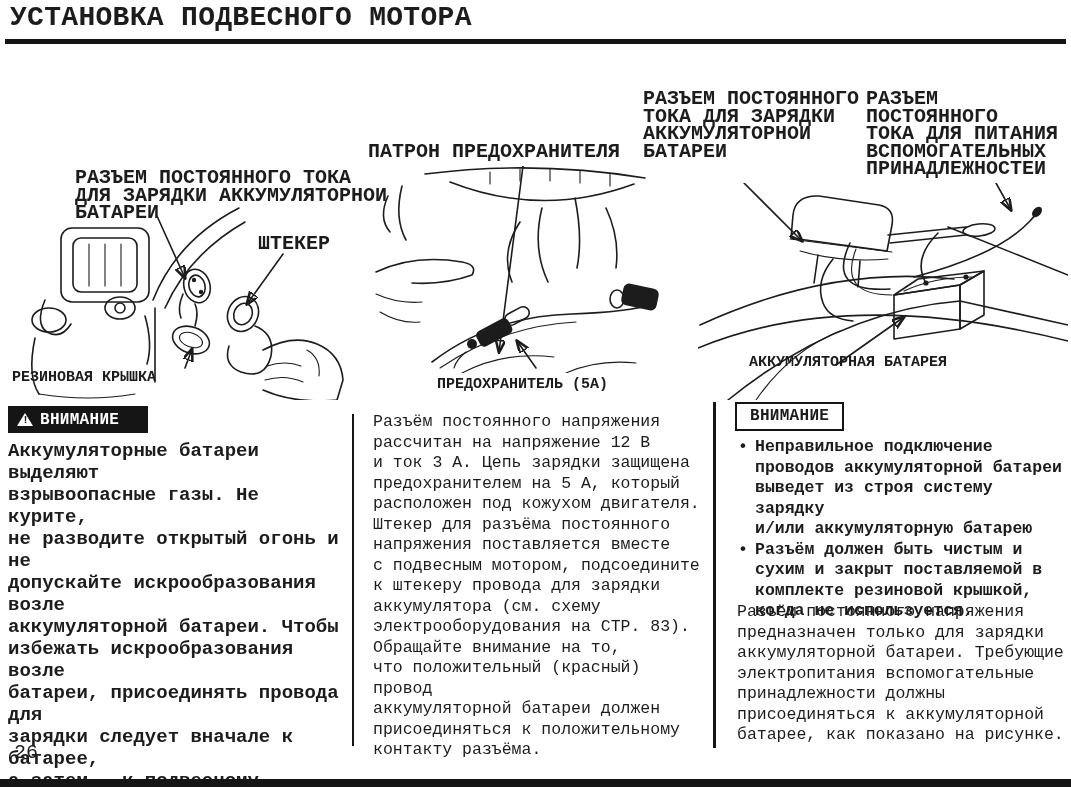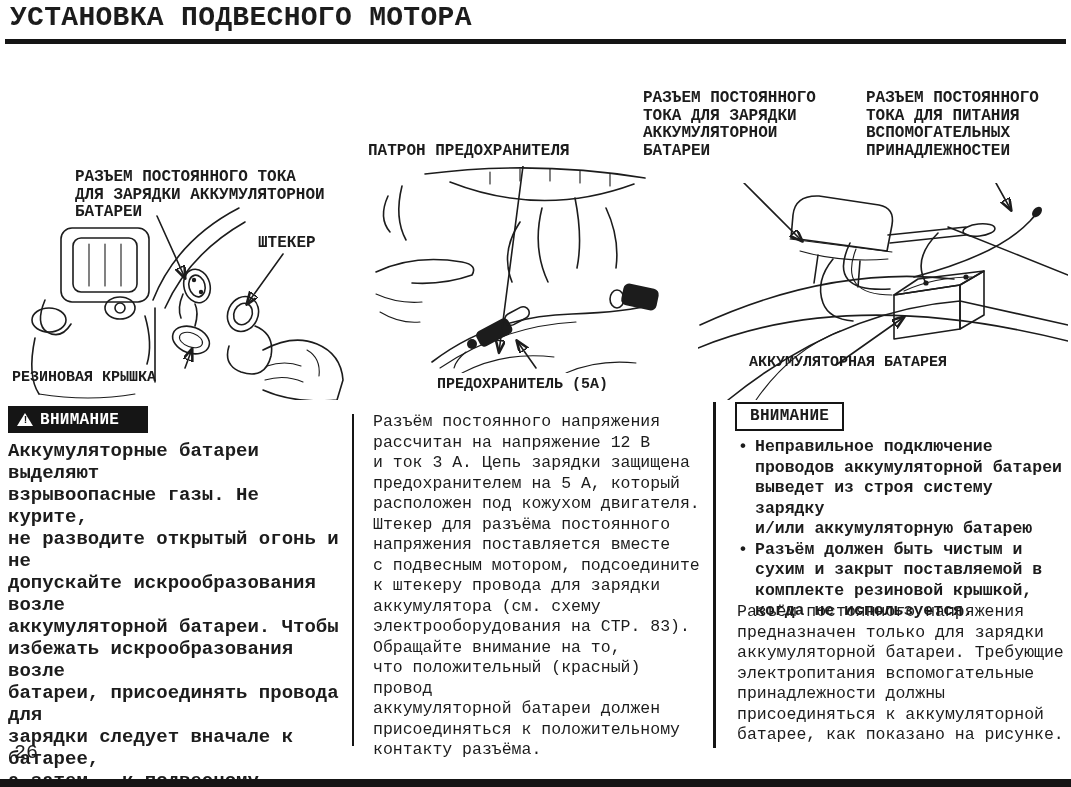--- a/index.html
+++ b/index.html
@@ -12,21 +12,21 @@
     left:10px; top:2px; font-size:28px; font-weight:bold; letter-spacing:0.3px;
     white-space:nowrap;
   }
   .rule-top { left:5px; top:39px; width:1061px; height:5px; background:#151515; }
   .rule-bottom { left:0; top:779px; width:1071px; height:8px; background:#151515; }
   .intro {
     left:10px; top:56px; width:650px; font-size:17.5px; font-weight:bold;
     line-height:24px; white-space:pre-line;
   }
   .fig-label {
-    font-weight:bold; font-size:16px; line-height:17.5px; white-space:pre-line;
+    font-weight:bold; font-size:20px; line-height:17.5px; white-space:pre-line;
   }
   .fig-label.big { font-size:15px; }
   .art { position:absolute; }
   .art path, .art rect, .art ellipse, .art circle {
     stroke:#1c1c1c; stroke-width:1.6; fill:none; stroke-linecap:round; stroke-linejoin:round;
   }
   .art .fill { fill:#1c1c1c; stroke:none; }
   .art .thin { stroke-width:1.1; }
   .warn-box-black {
     left:8px; top:406px; width:140px; height:27px; background:#151515; color:#fff;

